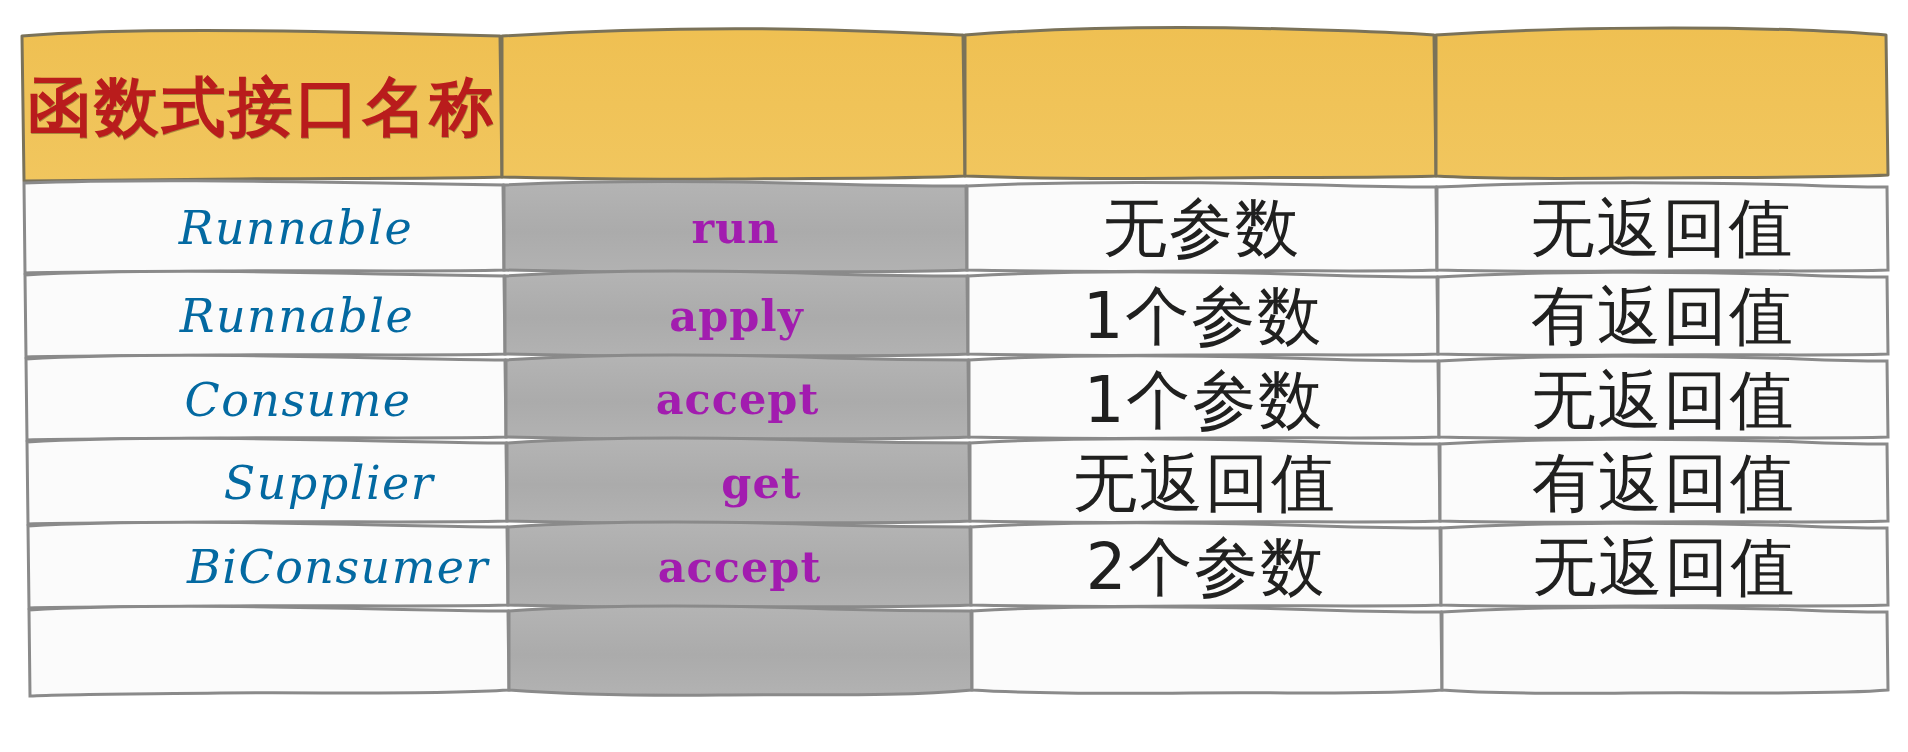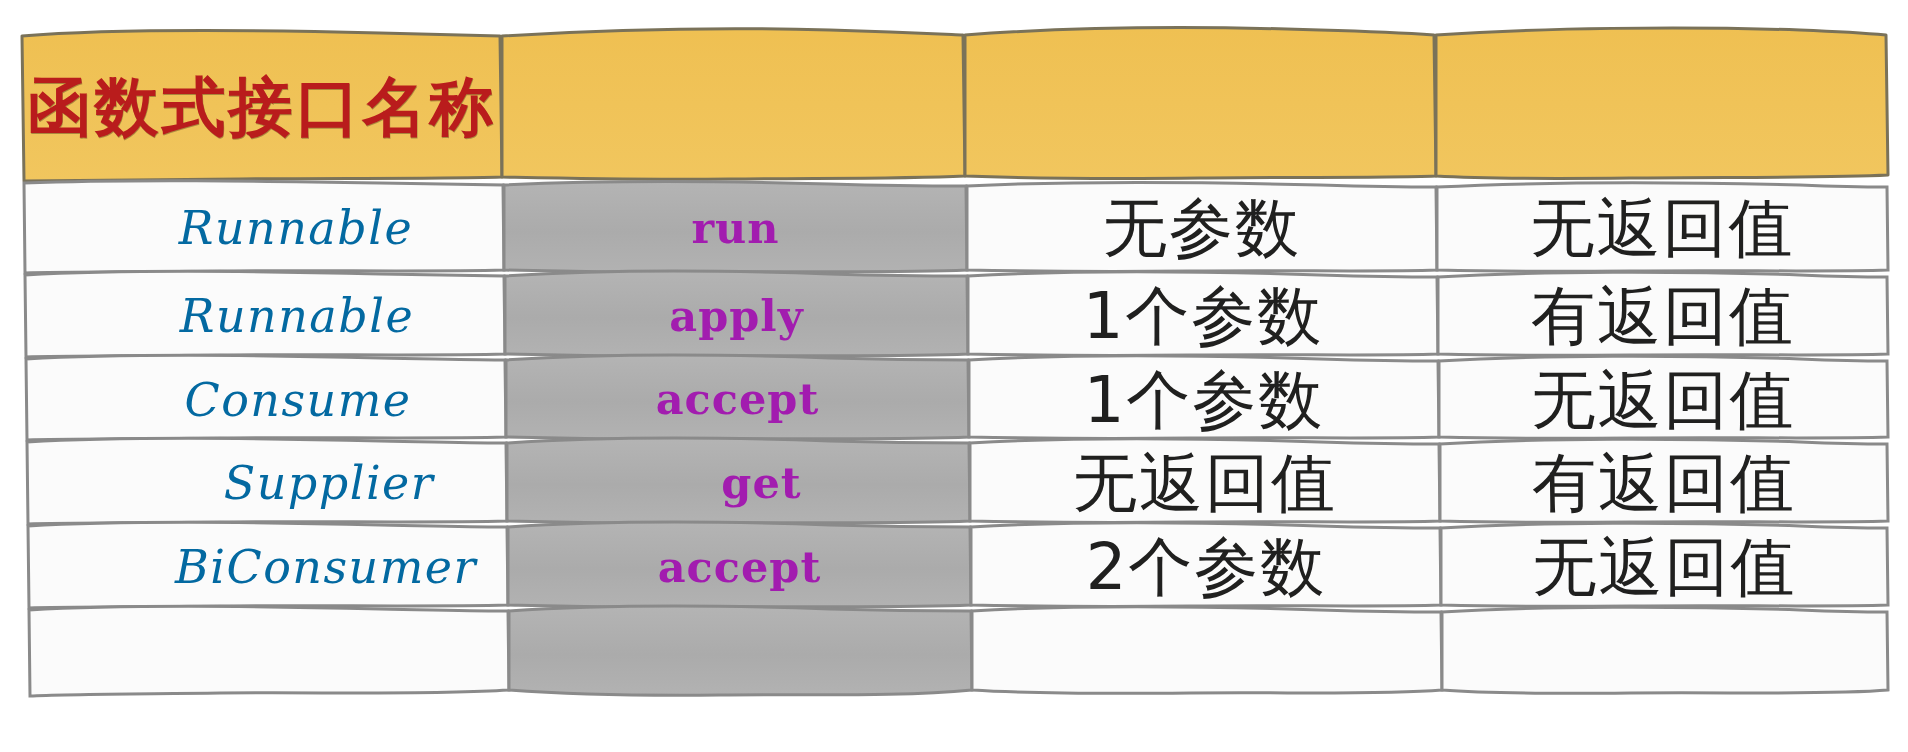--- a/index.html
+++ b/index.html
@@ -203,19 +203,19 @@
     <div class="cell-text en-text" style="left:26px;  top:360px; width:480px; height:79px;text-align:right;">Consume</div>
     <div class="cell-text method-text" style="left:506px; top:360px; width:463px; height:79px;">accept</div>
     <div class="cell-text cn-text" style="left:969px; top:360px; width:470px; height:79px;">1个参数</div>
     <div class="cell-text cn-text" style="left:1439px;top:360px; width:449px; height:79px;">无返回值</div>
 
     <div class="cell-text en-text" style="left:27px;  top:443px; width:540px; height:80px;font-style:italic;">Supplier</div>
     <div class="cell-text method-text" style="left:530px; top:443px; width:463px; height:80px;">get</div>
     <div class="cell-text cn-text" style="left:970px; top:443px; width:470px; height:80px;">无返回值</div>
     <div class="cell-text cn-text" style="left:1440px;top:443px; width:448px; height:80px;">有返回值</div>
 
-    <div class="cell-text en-text" style="left:28px;  top:527px; width:532px; height:80px;">BiConsumer</div>
+    <div class="cell-text en-text" style="left:40px;  top:527px; width:532px; height:80px;">BiConsumer</div>
     <div class="cell-text method-text" style="left:508px; top:527px; width:463px; height:80px;">accept</div>
     <div class="cell-text cn-text" style="left:971px; top:527px; width:470px; height:80px;">2个参数</div>
     <div class="cell-text cn-text" style="left:1441px;top:527px; width:447px; height:80px;">无返回值</div>
 
   </div>
 </div>
 
 </body></html>

